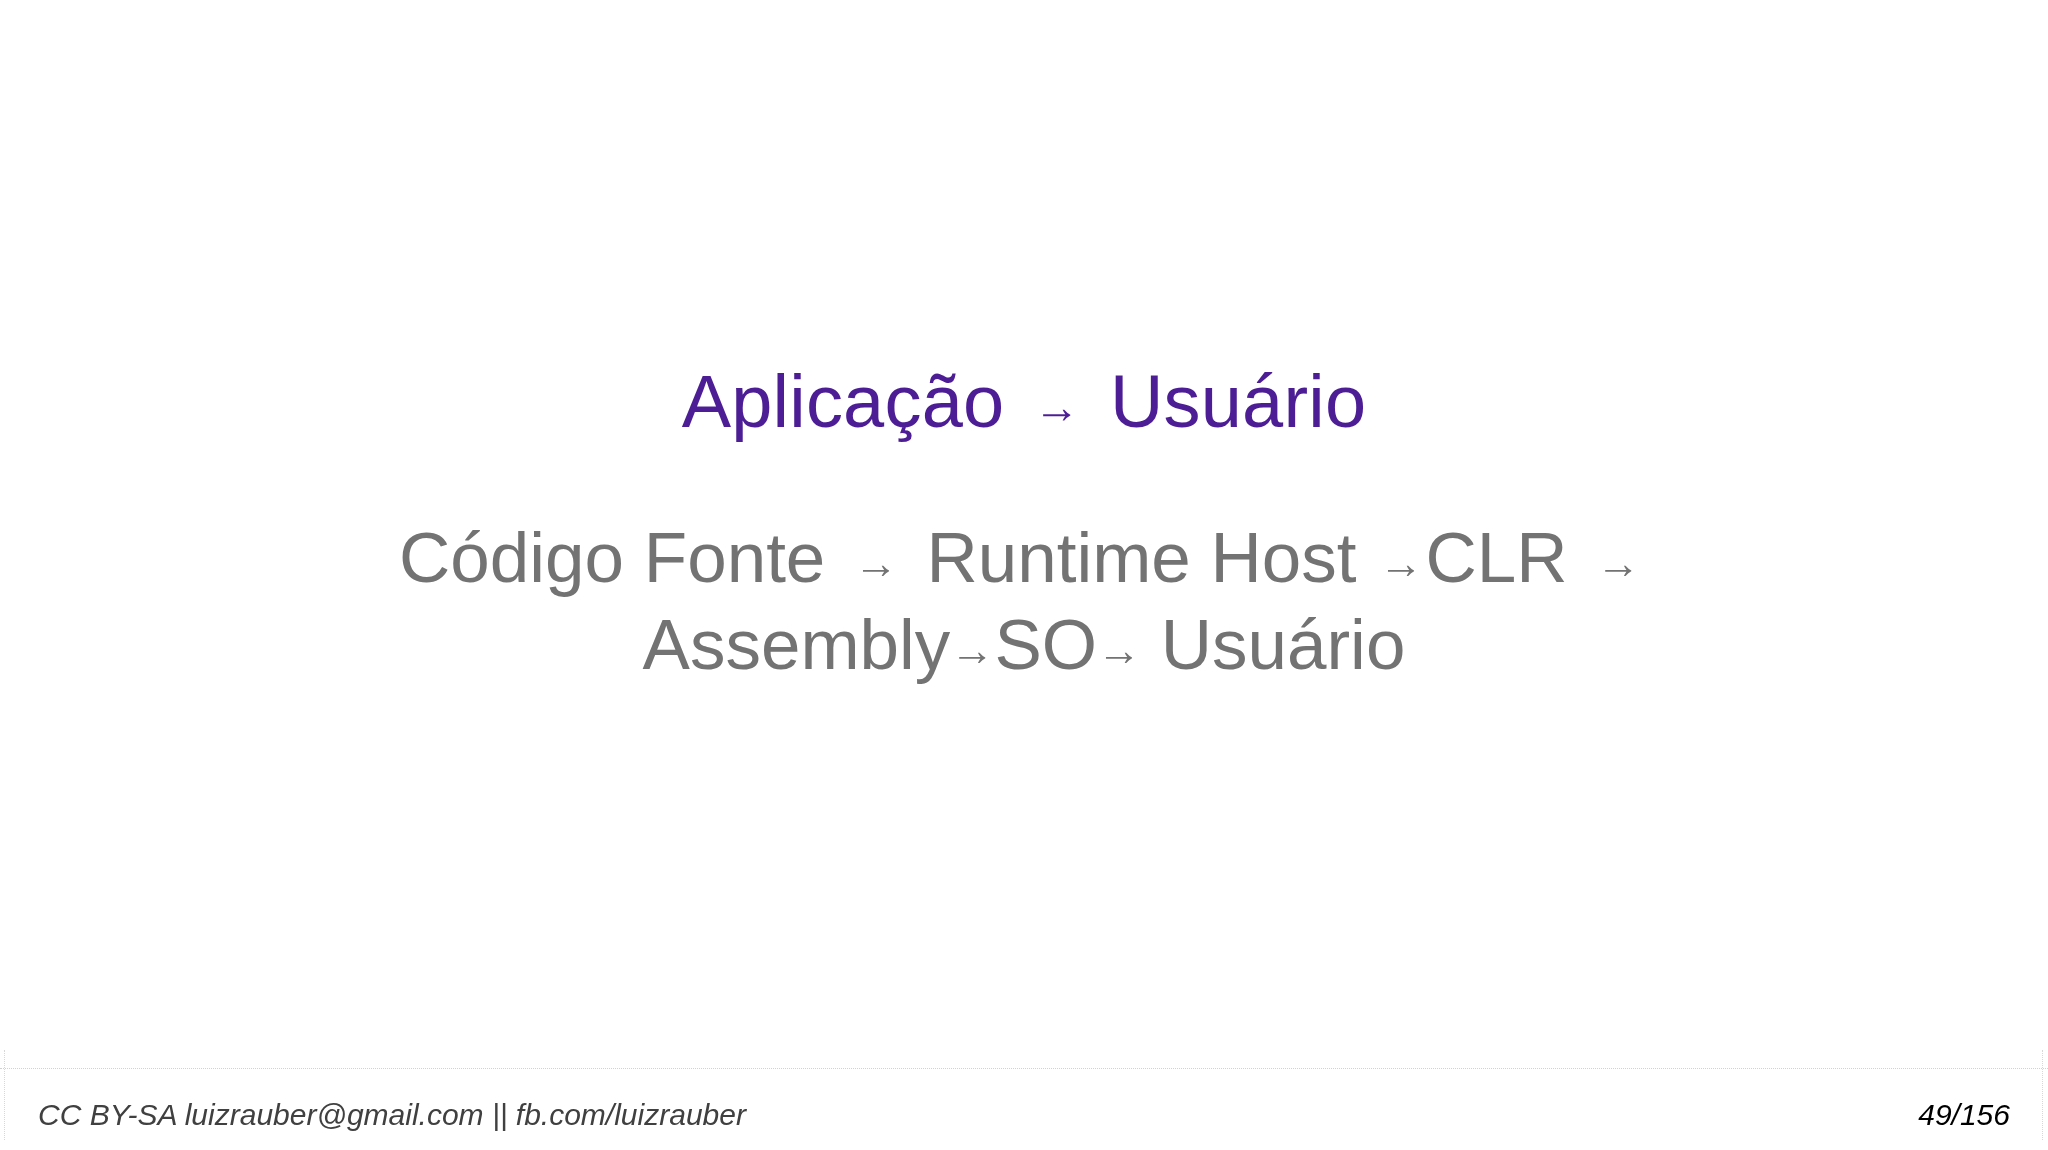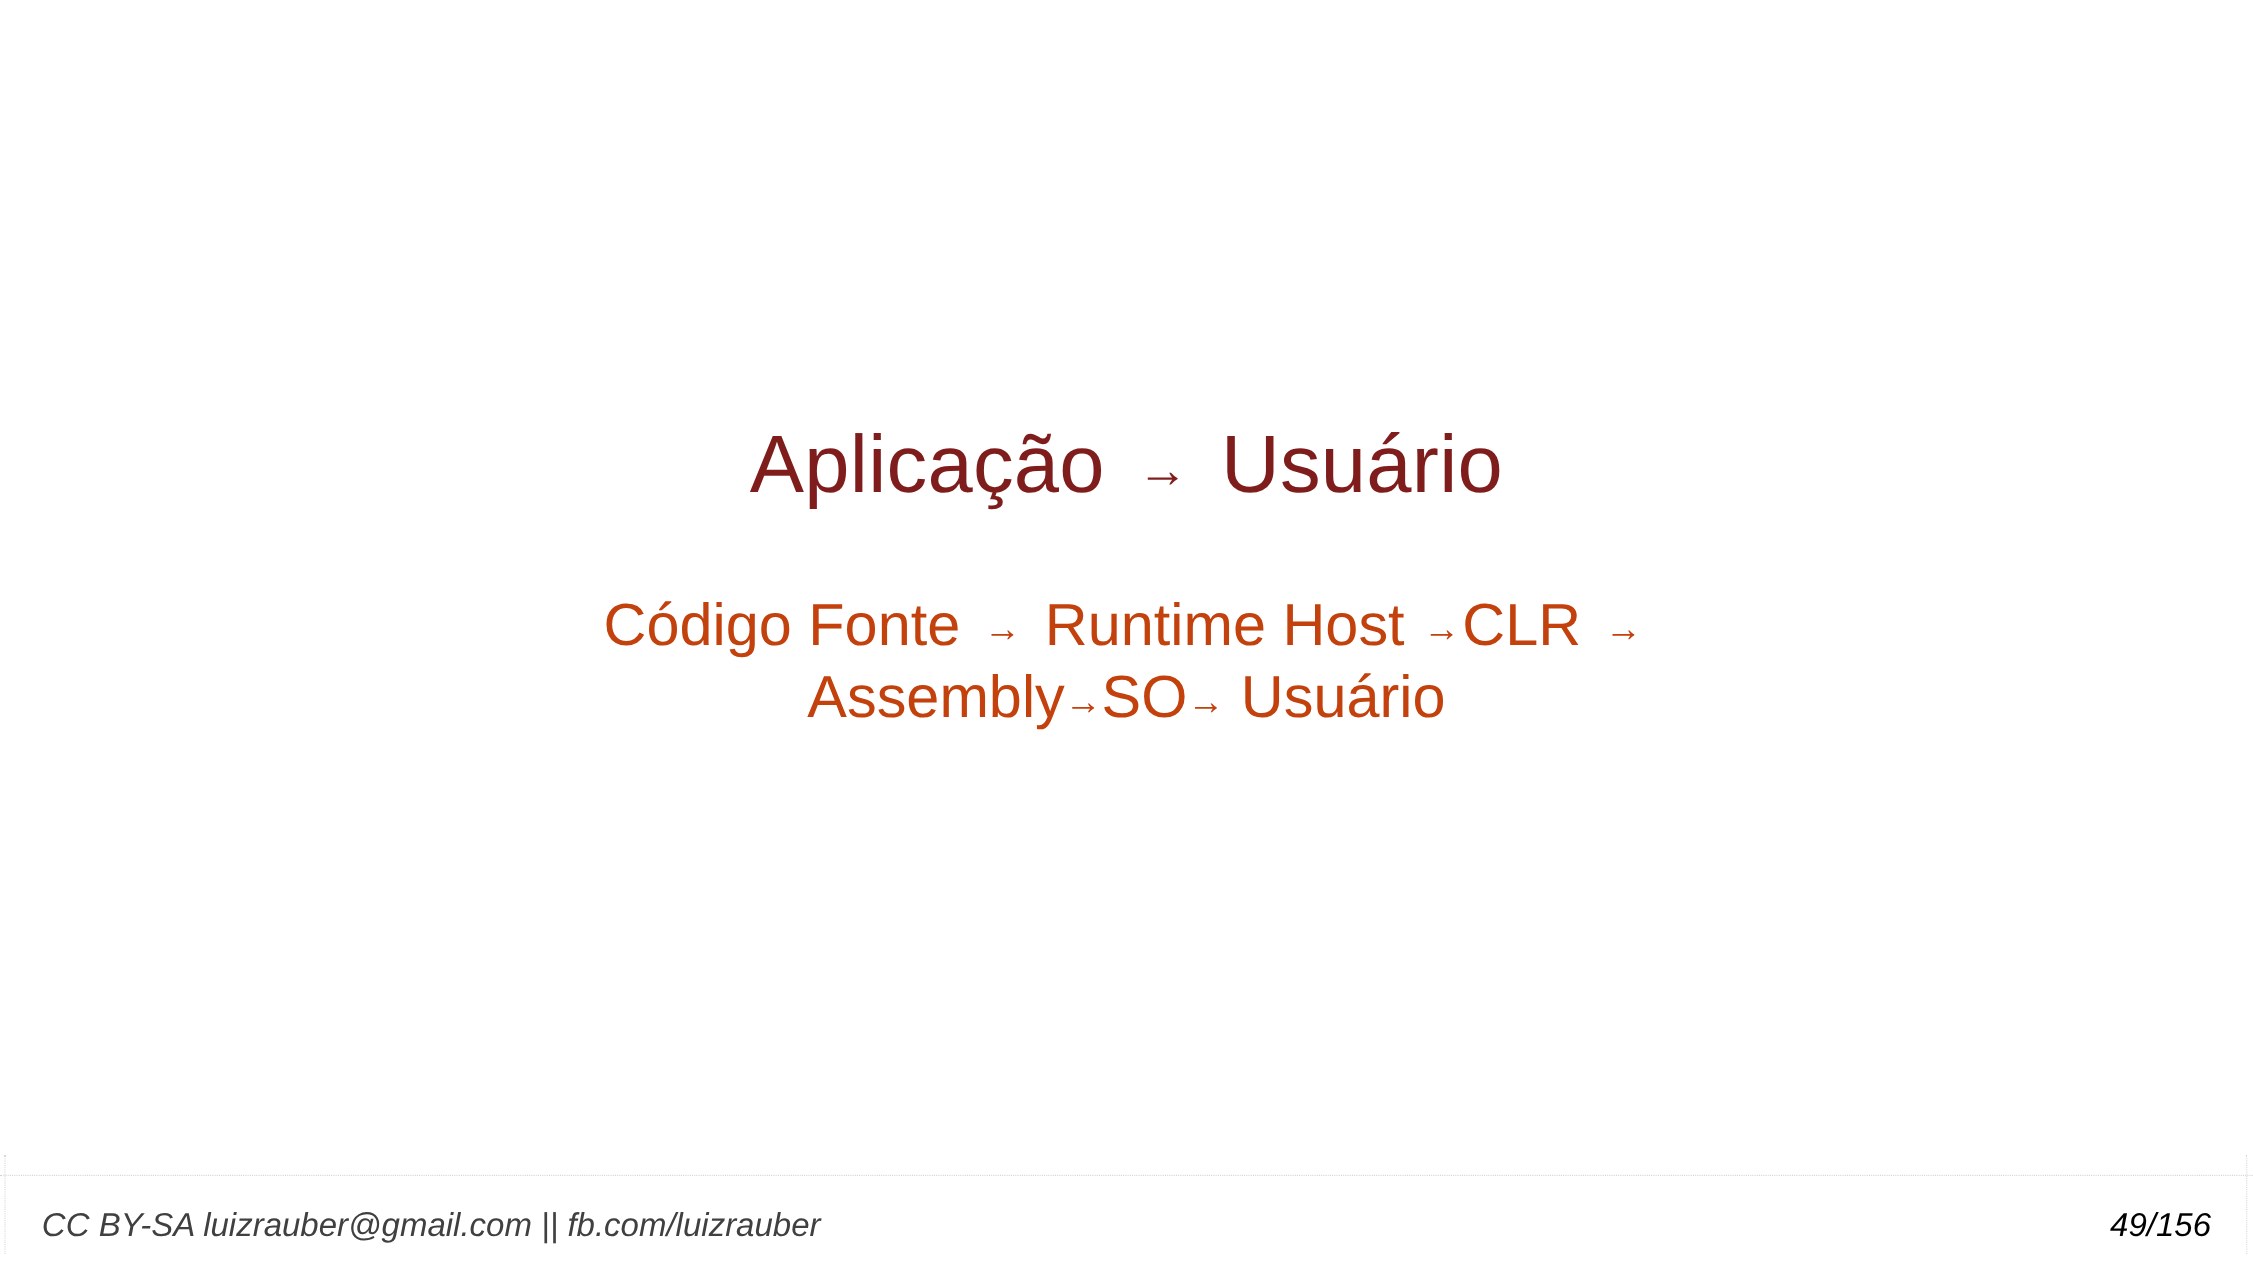--- a/index.html
+++ b/index.html
@@ -39,31 +39,31 @@
     width: 100%;
     display: flex;
     flex-direction: column;
     align-items: center;
   }
 
   .flow-line {
     font-size: 74px;
     line-height: 1.22;
     font-weight: 400;
-    color: #7f1d1d;
+    color: #4c1d95;
     text-align: center;
     letter-spacing: 0.2px;
     white-space: nowrap;
   }
 
   .flow-block {
-    font-size: 54px;
+    font-size: 71px;
     line-height: 1.22;
     font-weight: 400;
-    color: #c2410c;
+    color: #737373;
     text-align: center;
     max-width: 1560px;
   }
 
   .block-gap {
     height: 68px;
   }
 
   .arrow-glyph {
     font-size: 0.62em;

